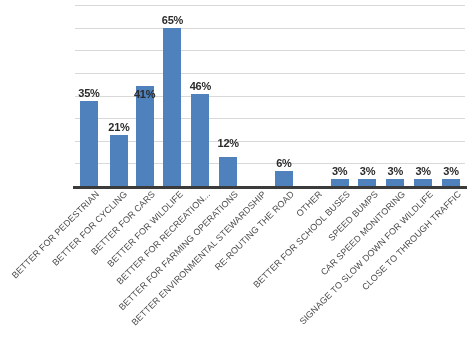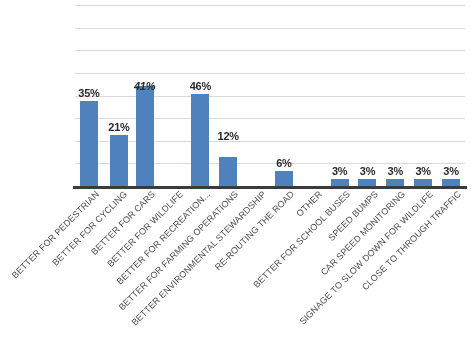--- a/index.html
+++ b/index.html
@@ -120,29 +120,33 @@
       <div class="bar-slot" style="left: 0px; width: 27.8571px;">
         <div class="bar" title="BETTER FOR PEDESTRIAN 35%" style="height: 85.0336px; background: rgb(79, 129, 189);"></div>
         <div class="bar-value" style="bottom: 87.0336px;">35%</div>
       </div>
       <div class="bar-slot" style="left: 30px; width: 27.8571px;">
         <div class="bar" title="BETTER FOR CYCLING 21%" style="height: 51.0201px; background: rgb(79, 129, 189);"></div>
         <div class="bar-value" style="bottom: 53.0201px;">21%</div>
       </div>
       <div class="bar-slot" style="left: 55.7143px; width: 27.8571px;">
         <div class="bar" title="BETTER FOR CARS 41%" style="height: 99.6107px; background: rgb(79, 129, 189);"></div>
-        <div class="bar-value" style="bottom: 94px; font-style: italic;">41%</div>
+        <div class="bar-value" style="bottom: 86px;">41%</div>
+      </div>
+      <div class="bar-slot" style="left: 83.5714px; width: 27.8571px;">
+        <div class="bar" title="BETTER FOR WILDLIFE 65%" style="height: 157.919px; background: rgb(79, 129, 189);"></div>
+        <div class="bar-value" style="bottom: 159.919px;">65%</div>
       </div>
       <div class="bar-slot" style="left: 111.429px; width: 27.8571px;">
         <div class="bar" title="BETTER FOR RECREATION... 38%" style="height: 92.3221px; background: rgb(79, 129, 189);"></div>
         <div class="bar-value" style="bottom: 94.3221px;">46%</div>
       </div>
       <div class="bar-slot" style="left: 139.286px; width: 27.8571px;">
         <div class="bar" title="BETTER FOR FARMING OPERATIONS 12%" style="height: 29.1544px; background: rgb(79, 129, 189);"></div>
-        <div class="bar-value" style="bottom: 44px;">12%</div>
+        <div class="bar-value" style="bottom: 37px;">12%</div>
       </div>
       <div class="bar-slot" style="left: 195px; width: 27.8571px;">
         <div class="bar" title="RE-ROUTING THE ROAD 6%" style="height: 14.5772px; background: rgb(79, 129, 189);"></div>
         <div class="bar-value" style="bottom: 16.5772px;">6%</div>
       </div>
       <div class="bar-slot" style="left: 222.857px; width: 27.8571px;"></div>
       <div class="bar-slot" style="left: 250.714px; width: 27.8571px;">
         <div class="bar" title="BETTER FOR SCHOOL BUSES 3%" style="height: 7.28859px; background: rgb(79, 129, 189);"></div>
         <div class="bar-value" style="bottom: 9.28859px;">3%</div>
       </div>

